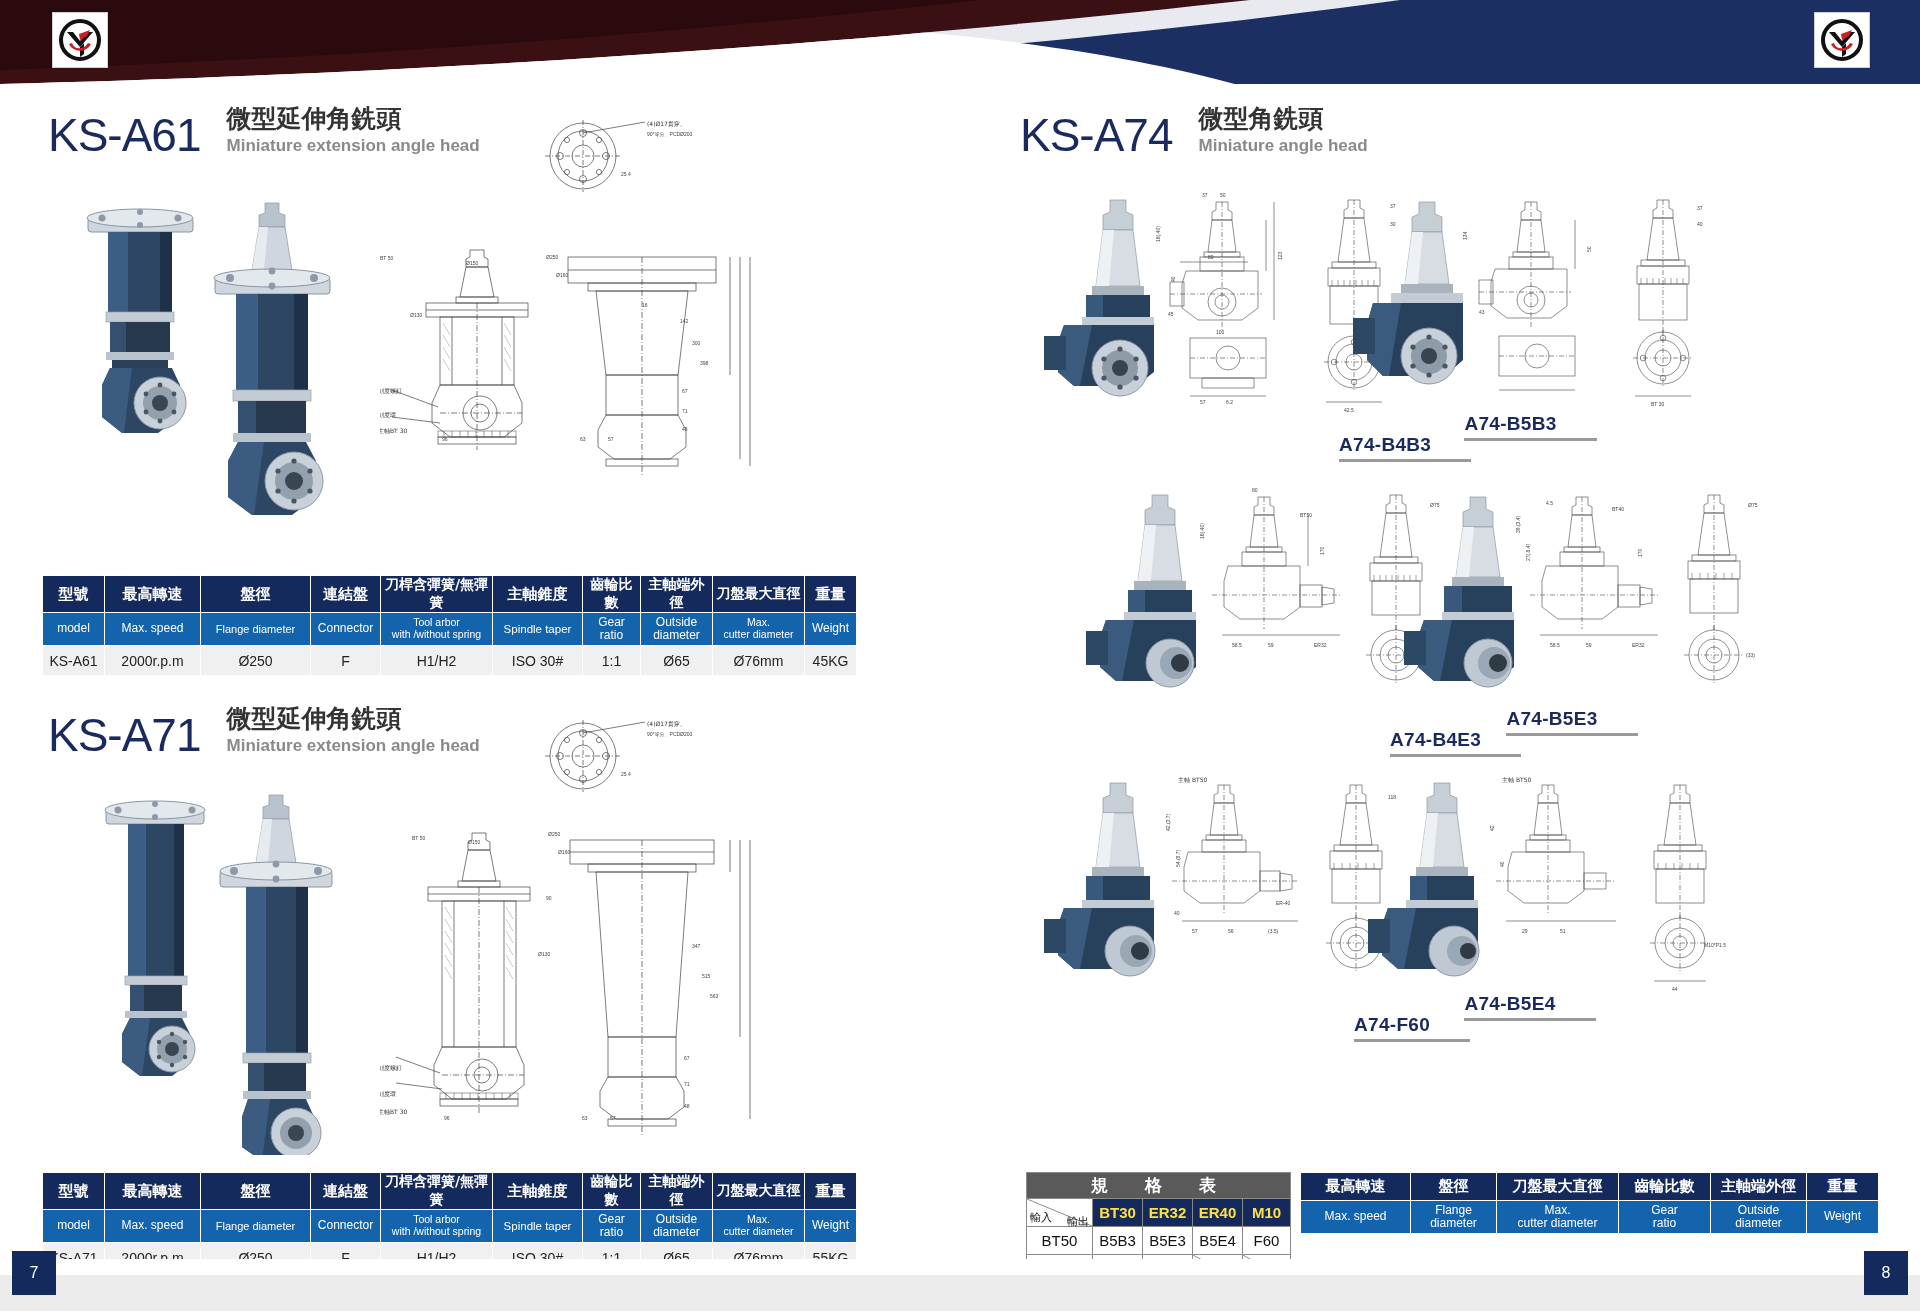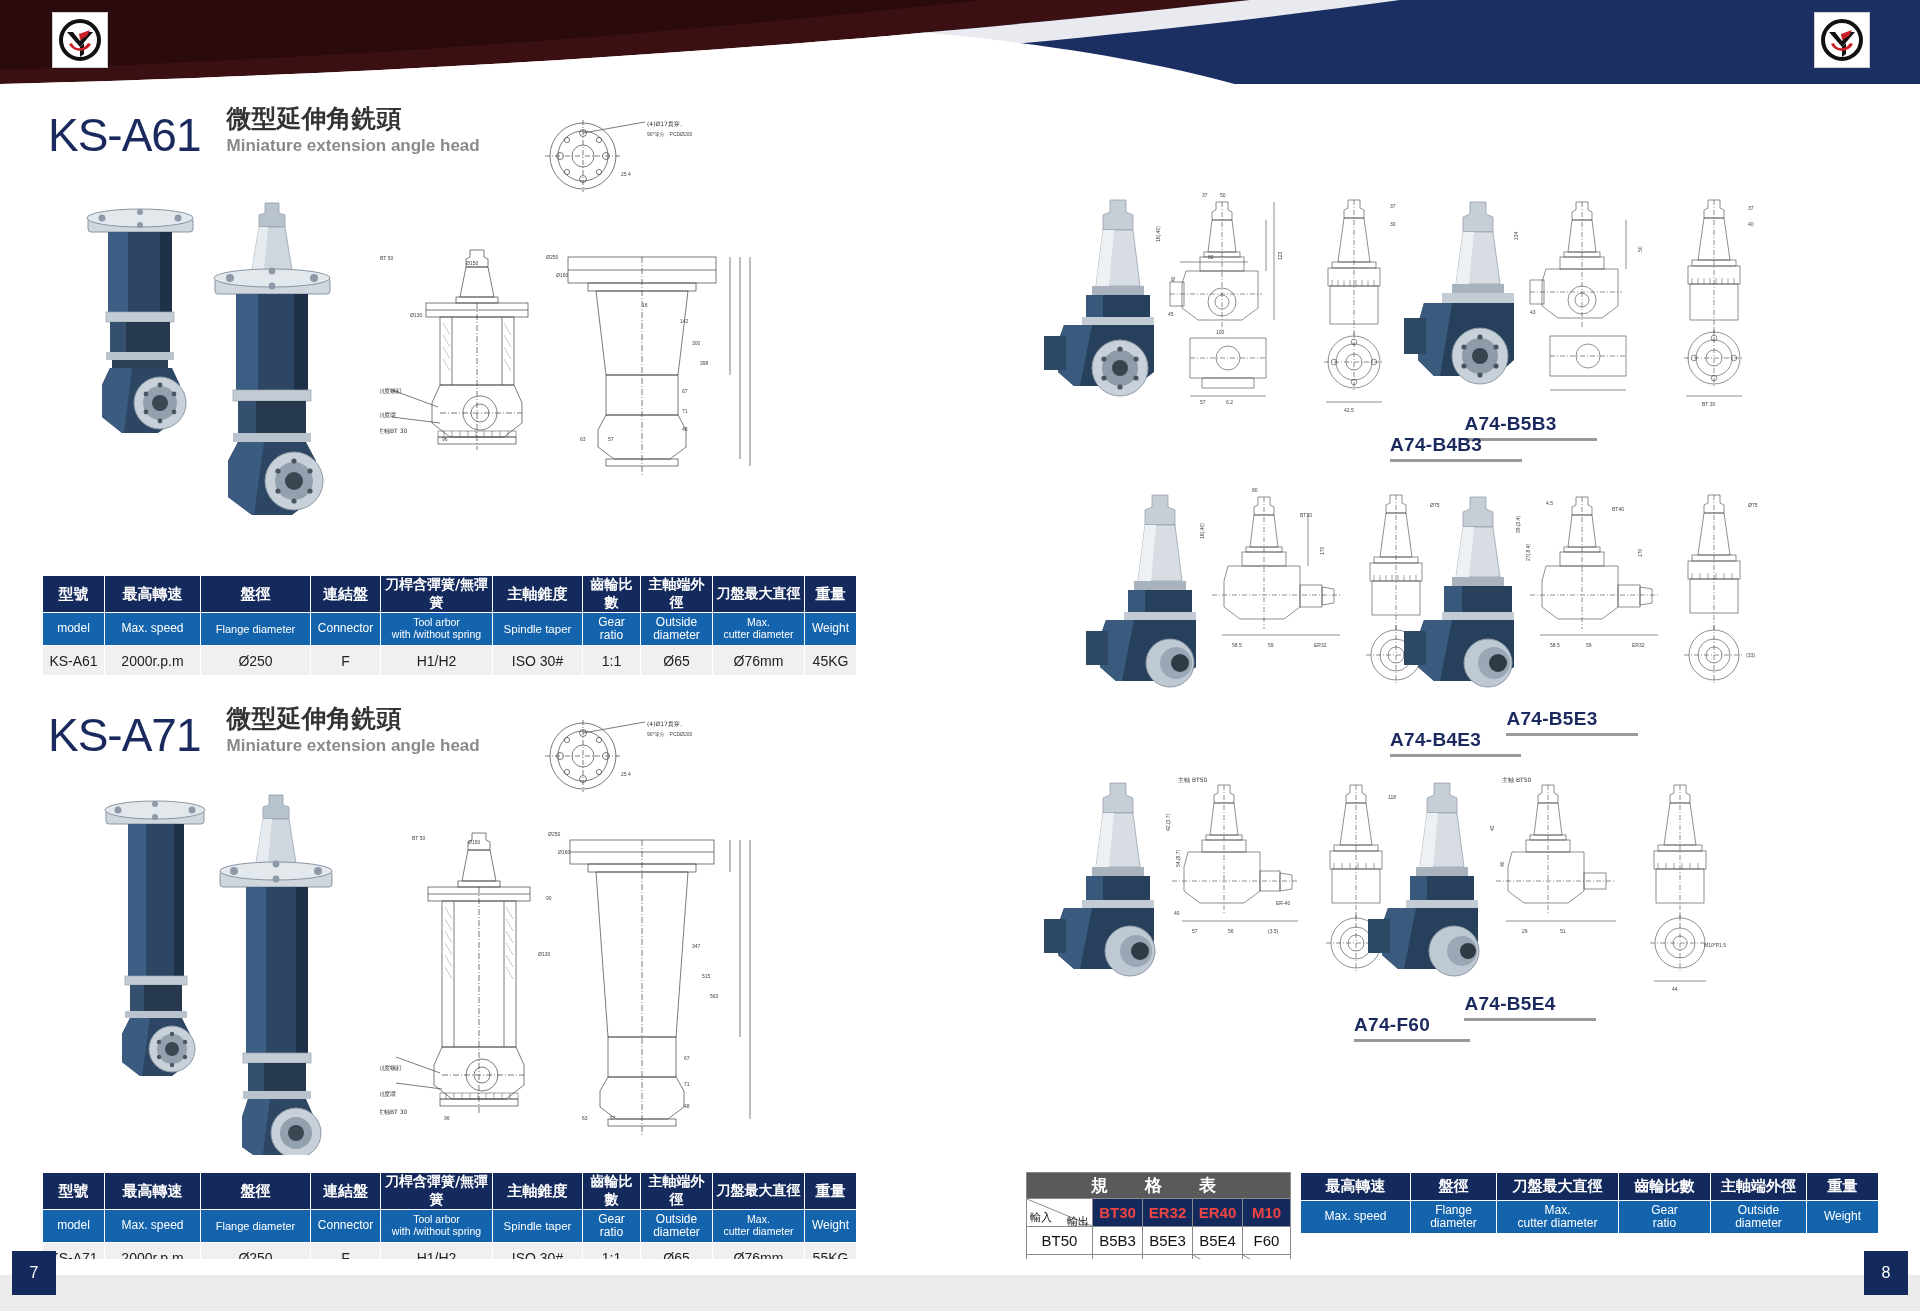--- a/index.html
+++ b/index.html
@@ -60,21 +60,21 @@
     font-size:19px; font-weight:700; color:#1b2a5e;
     border-bottom:3px solid #9a9a9a; display:inline-block;
     padding-bottom:3px; padding-right:40px; letter-spacing:0.3px;
   }
 
   
   .matrix-table { position:absolute; border-collapse:collapse; table-layout:fixed; }
   .matrix-table td, .matrix-table th { border:1px solid #8a8a8a; text-align:center; }
   .mx-title { background:#5a5a5a; color:#ffffff; font-size:17px; font-weight:700; height:26px;
               letter-spacing:10px; font-family:"DejaVu Sans", sans-serif; }
-  .mx-head  { background:#152a5c; color:#ef4444; font-size:15px; font-weight:700; height:28px; }
+  .mx-head  { background:#152a5c; color:#fde047; font-size:15px; font-weight:700; height:28px; }
   .mx-corner{ background:#ffffff; color:#111; font-size:11px; position:relative; height:28px;
               font-family:"DejaVu Sans", sans-serif; }
   .mx-corner .in  { position:absolute; left:3px; bottom:1px; }
   .mx-corner .out { position:absolute; right:3px; top:15px; }
   .mx-corner .slash { position:absolute; left:0; top:0; width:100%; height:100%; }
   .mx-row   { background:#ffffff; color:#111; font-size:15px; height:28px; }
   .mx-empty { background:#ffffff; position:relative; }
   .mx-empty .slash { position:absolute; left:0; top:0; width:100%; height:100%; }
 
   
@@ -594,20 +594,27 @@
       <td>H1/H2</td>
       <td>ISO 30#</td>
       <td>1:1</td>
       <td>Ø65</td>
       <td>Ø76mm</td>
       <td>55KG</td>
     </tr>
   </tbody>
     </table>
 
+  <div class="prod-head" style="left:1020px; top:105px;">
+    <div class="prod-code">KS-A74</div>
+    <div class="prod-names">
+      <div class="prod-cn">微型角銑頭</div>
+      <div class="prod-en">Miniature angle head</div>
+    </div>
+  </div>
 
   <div class="variant" style="left:1030px; top:190px;">
     <svg width="430" height="240" viewBox="0 0 430 240">
 
       <g>
         <path d="M80 10 L96 10 L96 22 L103 25 L103 40 L73 40 L73 25 L80 22 Z" fill="#c6ced6" stroke="#8d99a6" stroke-width="0.7"></path>
         <path d="M73 40 L103 40 L110 96 L66 96 Z" fill="#d7dde3" stroke="#8d99a6" stroke-width="0.7"></path>
         <path d="M73 40 L84 40 L79 96 L66 96 Z" fill="#eef1f4"></path>
         <rect x="62" y="96" width="52" height="9" fill="#a8b3be"></rect>
         <rect x="56" y="105" width="64" height="22" fill="#27405c"></rect>
@@ -697,21 +704,21 @@
       </g>
       <g>
         <text class="dimtext" x="360" y="18">37</text>
         <text class="dimtext" x="360" y="36">30</text>
         <text class="dimtext" x="314" y="222">42.5</text>
       </g>
     </svg>
     <div class="variant-label">A74-B5B3</div>
   </div>
 
-  <div class="variant" style="left:1390px; top:190px;">
+  <div class="variant" style="left:1339px; top:190px;">
     <svg width="430" height="240" viewBox="0 0 430 240">
       <g>
         <path d="M80 12 L96 12 L96 24 L103 27 L103 42 L73 42 L73 27 L80 24 Z" fill="#c6ced6" stroke="#8d99a6" stroke-width="0.7"></path>
         <path d="M73 42 L103 42 L110 94 L66 94 Z" fill="#d7dde3" stroke="#8d99a6" stroke-width="0.7"></path>
         <path d="M73 42 L84 42 L79 94 L66 94 Z" fill="#eef1f4"></path>
         <rect x="62" y="94" width="52" height="9" fill="#a8b3be"></rect>
         <rect x="52" y="103" width="72" height="10" fill="#c3ccd5"></rect>
         <path d="M34 113 L124 113 L124 170 L106 186 L44 186 L28 170 L28 134 Z" fill="#27405c"></path>
         <path d="M34 113 L62 113 L50 186 L44 186 L28 170 L28 134 Z" fill="#3a5b7e"></path>
         <rect x="14" y="128" width="22" height="36" fill="#2d4865"></rect>

